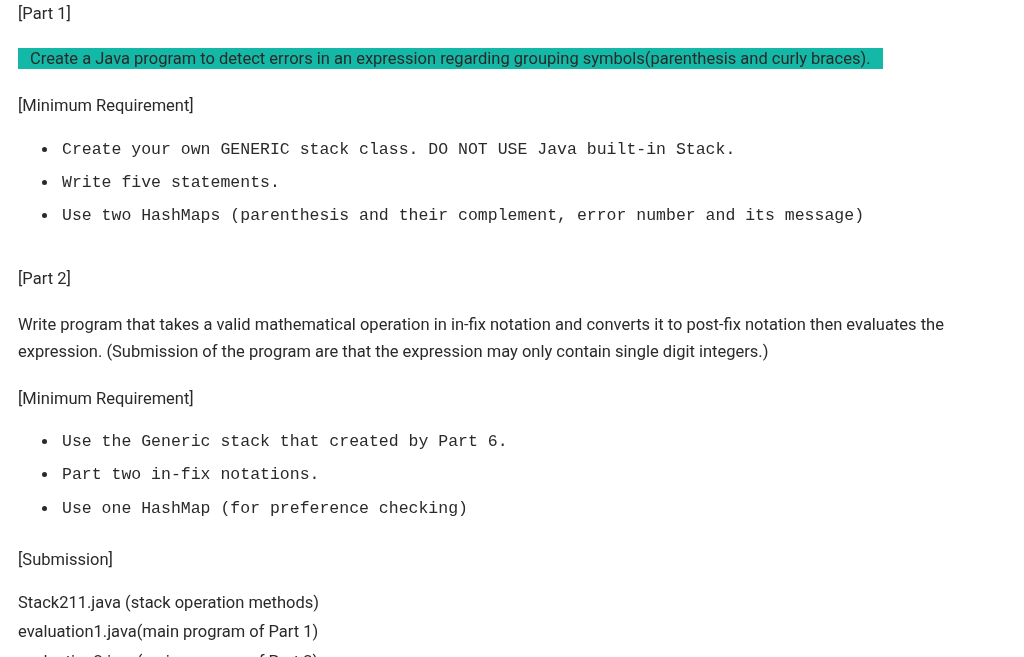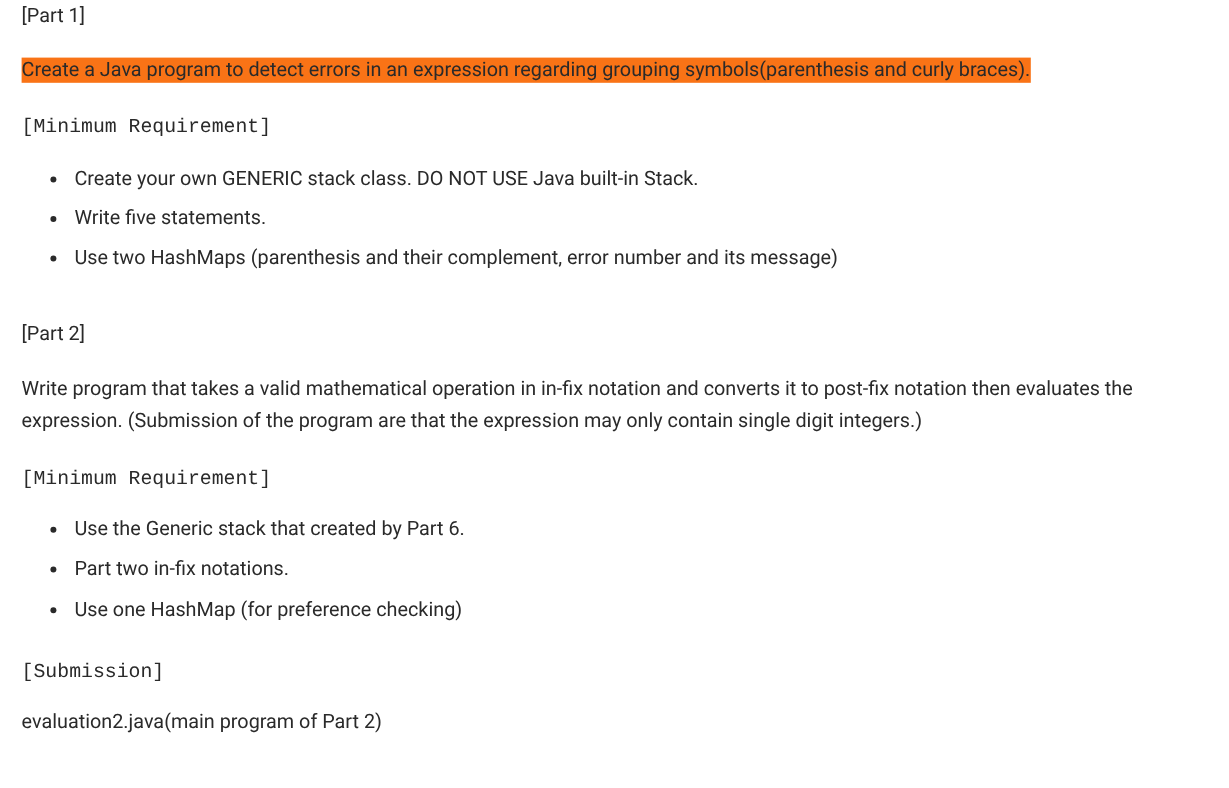--- a/index.html
+++ b/index.html
@@ -14,36 +14,36 @@
       color: #2a2a2a;
       background: #ffffff;
       padding: 0 18px 18px 18px;
       width: 1024px;
     }
     .section-label {
       margin-top: 0;
       margin-bottom: 18px;
     }
     .highlighted {
-      background-color: #f97316;
+      background-color: #14b8a6;
       display: inline;
-      padding: 1px 0;
+      padding: 1px 12px;
     }
     .description {
       margin-bottom: 20px;
     }
     .subsection-label {
       margin-top: 20px;
       margin-bottom: 16px;
-      font-family: Liberation Mono, monospace;
     }
     ul {
       list-style-type: disc;
       padding-left: 40px;
       margin-bottom: 24px;
+      font-family: Liberation Mono, monospace;
     }
     li {
       margin-bottom: 6px;
       padding-left: 4px;
     }
     .part2-label {
       margin-top: 36px;
       margin-bottom: 18px;
     }
     .submission-item {
@@ -75,14 +75,16 @@
 
 <ul>
   <li>Use the Generic stack that created by Part 6.</li>
   <li>Part two in-fix notations.</li>
   <li>Use one HashMap (for preference checking)</li>
 </ul>
 
 <div class="subsection-label">[Submission]</div>
 
 <div>
+  <div class="submission-item">Stack211.java (stack operation methods)</div>
+  <div class="submission-item">evaluation1.java(main program of Part 1)</div>
   <div class="submission-item">evaluation2.java(main program of Part 2)</div>
 </div>
 
 </body></html>

